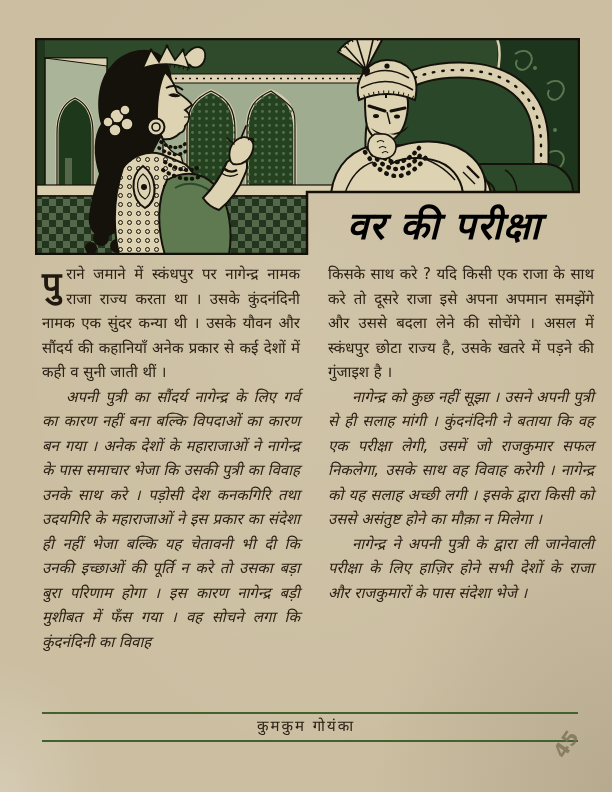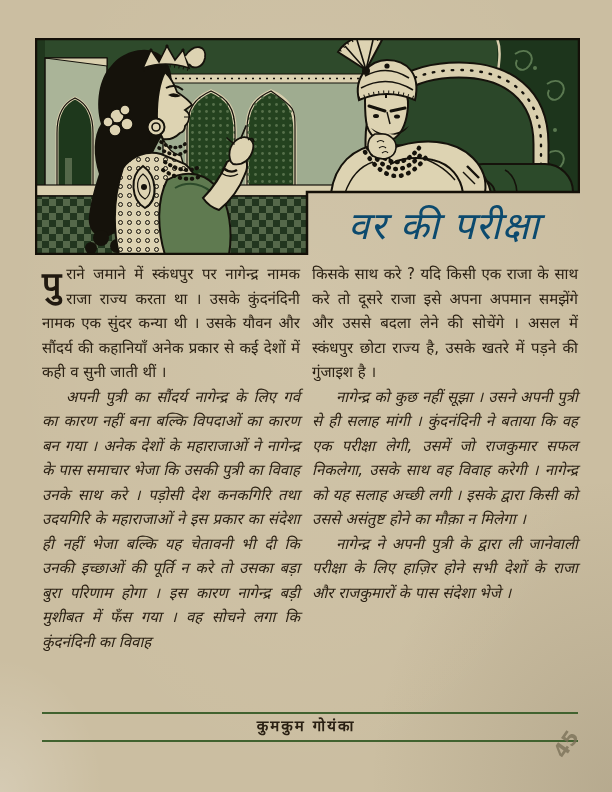--- a/index.html
+++ b/index.html
@@ -10,43 +10,43 @@
       radial-gradient(ellipse at 50% 40%, rgba(255,250,235,0.10), rgba(0,0,0,0) 70%),
       radial-gradient(ellipse at 100% 100%, rgba(90,80,60,0.18), rgba(0,0,0,0) 28%),
       radial-gradient(ellipse at 0% 100%, rgba(255,255,255,0.20), rgba(0,0,0,0) 12%),
       #cbbea1;
   }
   .page{position:absolute;inset:0;}
   .illustration{position:absolute;left:35px;top:38px;width:545px;height:217px;}
   .title{
     position:absolute;left:314px;top:196px;width:260px;height:56px;
     display:flex;align-items:center;justify-content:center;
-    font-size:38px;font-weight:normal;font-style:italic;color:#0c4a6e;
+    font-size:38px;font-weight:bold;font-style:italic;color:#000000;
     letter-spacing:1px;white-space:nowrap;
   }
   .col{
     position:absolute;top:262px;color:#2a2013;
     font-size:15px;line-height:24.5px;text-align:justify;
   }
   .col-left{left:42px;width:258px;}
-  .col-right{left:312px;width:266px;}
+  .col-right{left:328px;width:266px;}
   .col p{margin:0;padding:0;}
   .col p.indent{text-indent:1.6em;font-style:italic;}
   .dropcap{
     float:left;font-size:34px;line-height:40px;font-weight:bold;
     padding:2px 5px 0 0;color:#211910;
   }
   .rule{
     position:absolute;left:42px;width:536px;height:2px;background:#41622f;
   }
   .rule-top{top:712px;}
   .rule-bottom{top:740px;}
   .author{
     position:absolute;left:0;top:712px;width:612px;height:28px;
-    line-height:28px;text-align:center;font-size:15px;font-weight:bold;
+    line-height:28px;text-align:center;font-size:15px;font-weight:normal;
     color:#2a2013;letter-spacing:2px;border-radius:9px;
   }
   .pencil-mark{
     position:absolute;left:552px;top:732px;font-size:20px;color:#7c7259;
     opacity:0.8;transform:rotate(-55deg);font-weight:bold;
   }
 </style>
 </head>
 <body>
 

